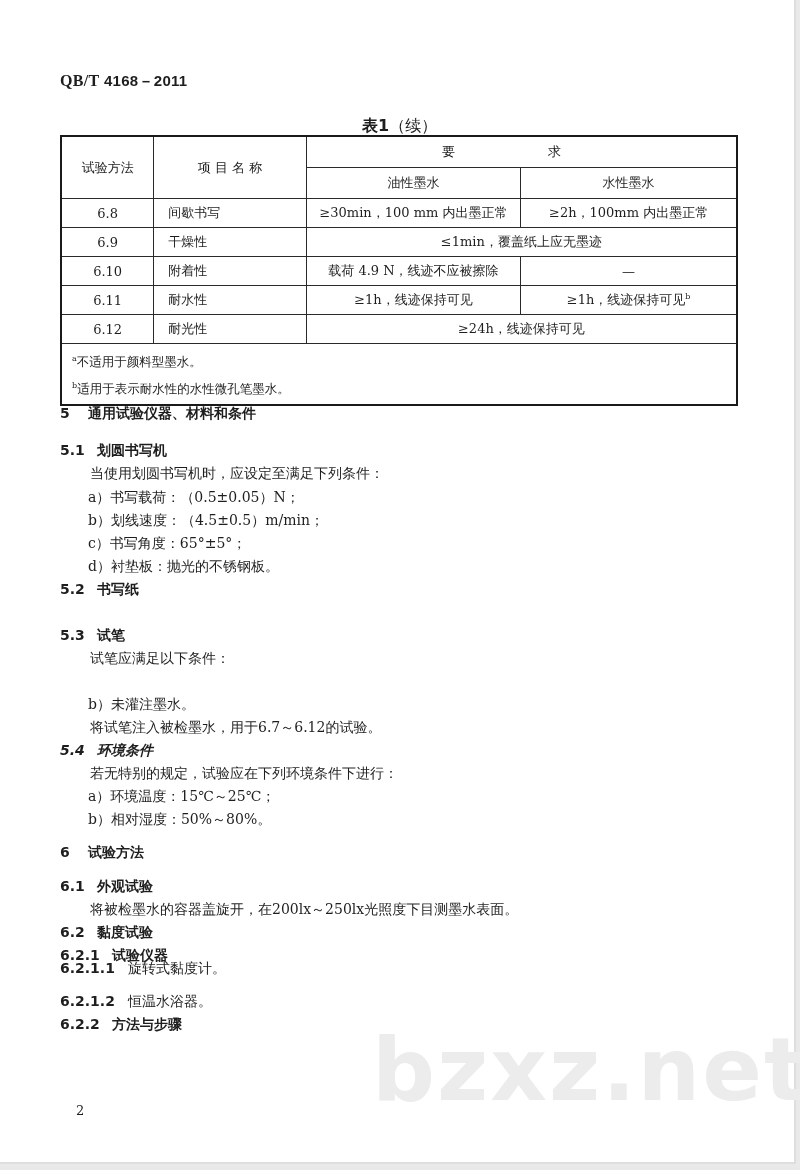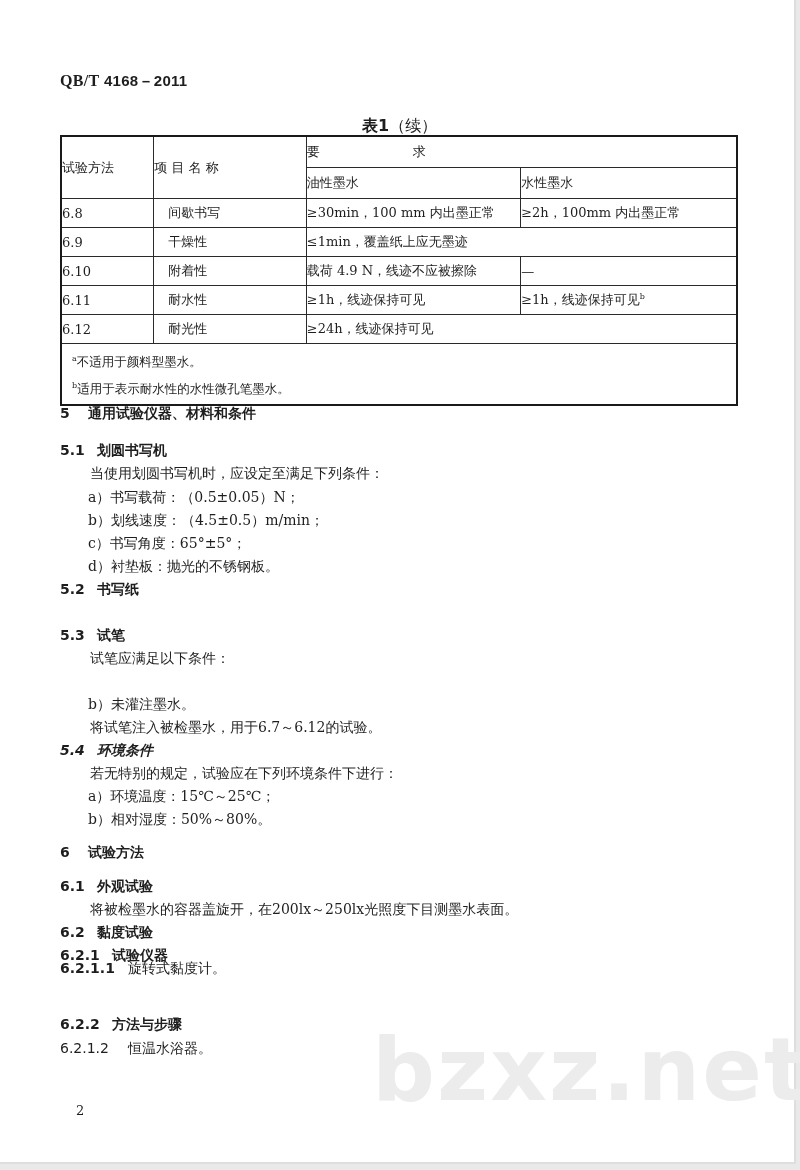--- a/index.html
+++ b/index.html
@@ -51,21 +51,21 @@
       position: absolute;
       left: 60px;
       top: 135px;
       width: 678px;
       border-collapse: collapse;
       font-size: 13px;
     }
     table.req td, table.req th {
       border: 1px solid #2a2a2a;
       padding: 0;
-      text-align: left;
+      text-align: center;
       font-weight: normal;
       height: 28px;
     }
     table.req {
       border: 2px solid #1a1a1a;
     }
     table.req .hdr-row td { height: 30px; }
     table.req td.left { text-align: left; padding-left: 14px; }
     table.req td.notes {
       text-align: left;
@@ -217,21 +217,21 @@
   <div class="section" style="top:924px;">
     <span class="num" style="width:37px">6.2</span><span>黏度试验</span>
   </div>
   <div class="section" style="top:947px;">
     <span class="num" style="width:52px">6.2.1</span><span>试验仪器</span>
   </div>
   <div class="section" style="top:960px; font-weight:normal;">
     <span class="num" style="width:68px; font-weight:bold;">6.2.1.1</span><span>旋转式黏度计。</span>
   </div>
   <div class="section" style="top:993px; font-weight:normal;">
-    <span class="num" style="width:68px; font-weight:normal;margin-top:47px;">6.2.1.2</span><span>恒温水浴器。</span>
+    <span class="num" style="width:68px; font-weight:bold;">6.2.1.2</span><span>恒温水浴器。</span>
   </div>
   <div class="section" style="top:1016px;">
     <span class="num" style="width:52px">6.2.2</span><span>方法与步骤</span>
   </div>
 
   <div class="watermark">bzxz.net</div>
 
   <div class="page-num">2</div>
 </div>
 

